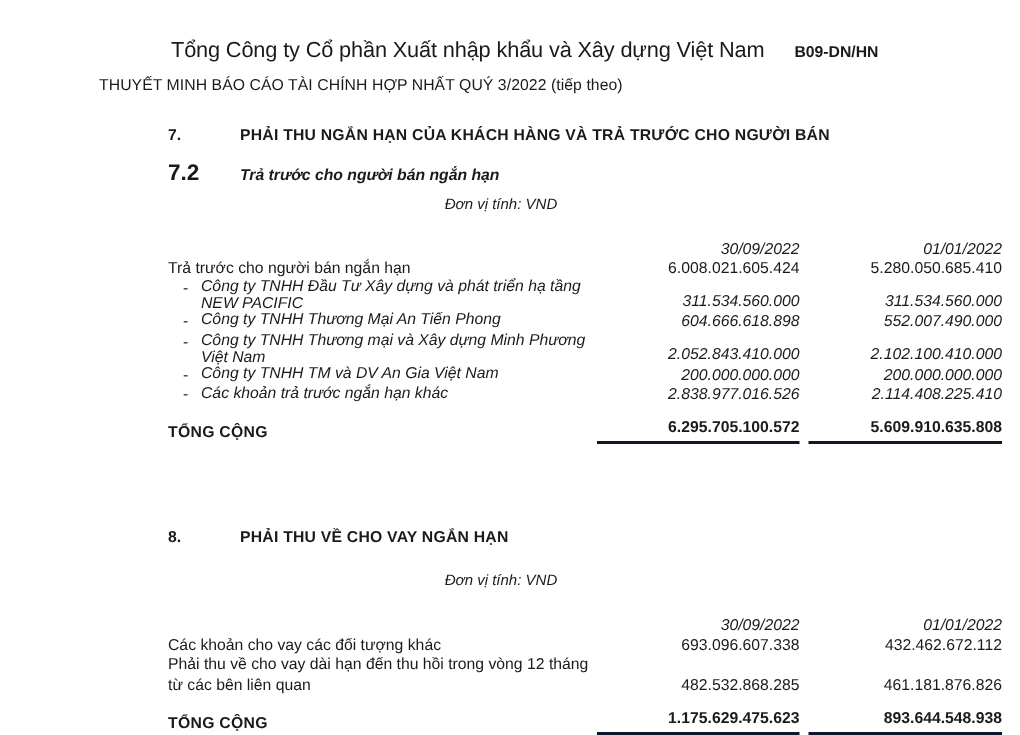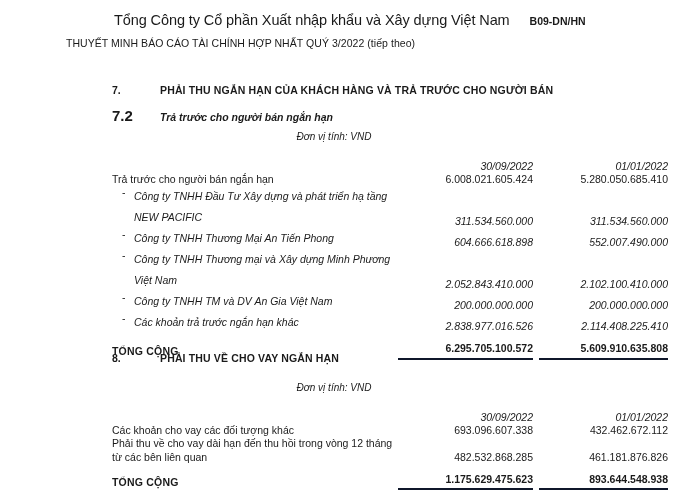--- a/index.html
+++ b/index.html
@@ -19,21 +19,21 @@
     position: relative;
     width: 680px;
     height: 490px;
     background: #ffffff;
   }
 
   
   .doc-header {
     position: absolute;
     left: 0;
-    top: 12px;
+    top: 26px;
     width: 632px;
   }
   .company-row {
     display: flex;
     align-items: baseline;
     padding-left: 114px;
   }
   .company-name {
     font-size: 14.5px;
     letter-spacing: -0.1px;
@@ -153,21 +153,21 @@
   .dash {
     width: 22px;
     flex: 0 0 22px;
     padding-left: 10px;
     box-sizing: border-box;
     font-size: 10.5px;
   }
   .bullet-text {
     font-style: italic;
     font-size: 10.5px;
-    line-height: 21px;
+    line-height: 11px;
   }
   .plain-text {
     font-size: 10.5px;
     line-height: 13.2px;
   }
 
   
   tr.total td {
     font-weight: bold;
     padding-top: 4px;

